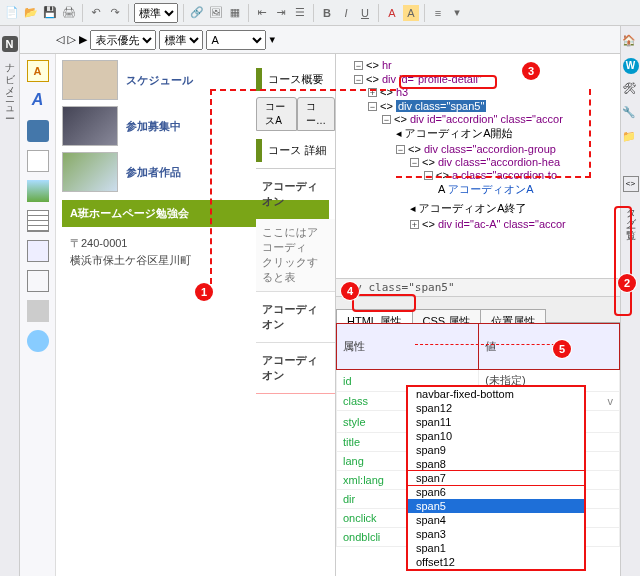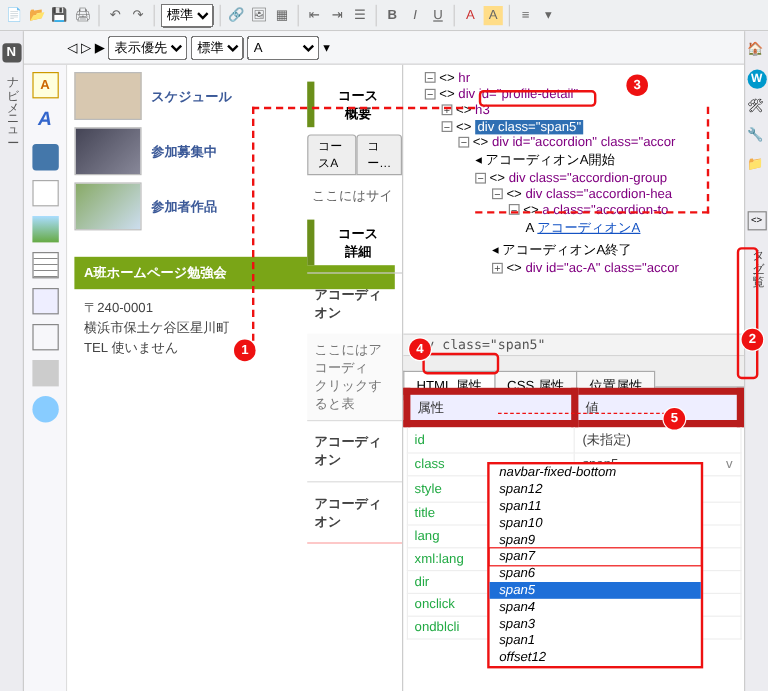--- a/index.html
+++ b/index.html
@@ -17,53 +17,53 @@
 .left-strip2 .sico { width:22px; height:22px; }
 .main { position:absolute; left:56px; top:54px; right:20px; bottom:0; display:flex; }
 .right-strip { position:absolute; right:0; top:26px; width:20px; bottom:0; background:#ececf0; border-left:1px solid #ccc; display:flex; flex-direction:column; align-items:center; padding-top:8px; gap:8px; }
 .right-strip .sico { width:16px; height:16px; }
 .preview { width:280px; background:#fff; border-right:1px solid #ccc; padding:6px; overflow:hidden; position:relative; }
 .thumb { display:flex; align-items:center; gap:8px; margin-bottom:6px; }
 .thumb .img { width:56px; height:40px; background:#d8c8b0; border:1px solid #bbb; }
 .thumb .img2 { background: linear-gradient(135deg,#445,#889); }
 .thumb .img3 { background: linear-gradient(135deg,#8a6,#cde); }
 .thumb .txt { color:#3b5998; font-weight:bold; }
-.greenbanner { background:#7aa517; color:#fff; padding:6px 8px; font-weight:bold; margin-top:22px; }
+.greenbanner { background:#7aa517; color:#fff; padding:6px 8px; font-weight:bold; margin-top:8px; }
 .addr { padding:8px; line-height:1.5; color:#444; }
 .rightcol { position:absolute; left:200px; top:6px; right:0; }
-.hdr { border-left:6px solid #6b8f1a; padding:4px 16px; font-weight:bold; margin:8px 0 6px 0; background:#fff;text-align:center; }
+.hdr { border-left:6px solid #6b8f1a; padding:4px 6px; font-weight:normal; margin:8px 0 6px 0; background:#fff; }
 .tabs { display:flex; gap:-1px; margin:6px 0; }
 .tabs .t { border:1px solid #aaa; background:#eee; padding:2px 8px; font-size:10px; border-radius:3px 3px 0 0; }
 .bodytxt { color:#666; padding:4px; }
 .accgroup { border-top:1px solid #ccc; border-bottom:1px solid #fca5a5; margin-top:6px; }
 .accitem { padding:10px 6px; border-top:1px solid #ddd; font-weight:bold; color:#444; }
 .accitem:first-child{border-top:none;}
 .accbody { padding:6px; color:#777; background:#fafafa; font-size:10px; }
 .callout { position:absolute; width:18px; height:18px; border-radius:50%; background:#e11; color:#fff; font-weight:bold; display:flex; align-items:center; justify-content:center; font-size:11px; z-index:50; box-shadow:0 0 0 1px #fff; }
 .redbox { position:absolute; border:2px solid #e11; border-radius:4px; z-index:40; }
 .dashed { border:2px dashed #e11; position:absolute; z-index:39; }
 .right-pane { flex:1; display:flex; flex-direction:column; background:#fff; }
 .treepane { flex:0 0 225px; overflow:auto; border-bottom:1px solid #ccc; padding:4px; font-family: monospace; font-size:11px; }
 .tree ul { list-style:none; padding-left:14px; }
 .tree li { padding:1px 0; white-space:nowrap; }
 .tree .tag { color:#800080; }
 .tree .sel { background:#2f6fb3; color:#fff; padding:0 2px; }
-.tree .blue { color:#1453c4; text-decoration: underline; }
+.tree .blue { color:#1453c4; }
 .tree .box { display:inline-block; width:9px; height:9px; border:1px solid #888; text-align:center; line-height:8px; font-size:9px; margin-right:3px; color:#444; background:#fff; }
 .pathbar { height:18px; background:#f3f3f3; border-bottom:1px solid #ccc; padding:2px 6px; font-family:monospace; color:#555; }
 .proptabs { display:flex; border-bottom:1px solid #aaa; background:#eee; }
 .proptabs .pt { padding:4px 10px; border:1px solid #aaa; background:#f7f7f7; font-size:11px; position:relative; top:12px; margin-right:-1px; }
 .proptabs .pt.active { background:#fff; border-bottom:1px solid #fff; }
 .propgrid { flex:1; overflow:auto; position:relative; }
 .propgrid table { width:100%; border-collapse:collapse; }
-.propgrid th { background:#eef; text-align:left; padding:3px 6px; border:6px solid #b91c1c; font-weight:normal; color:#333; }
+.propgrid th { background:#eef; text-align:left; padding:15px 6px; border:1px solid #b91c1c; font-weight:normal; color:#333; }
 .propgrid td { padding:3px 6px; border:1px solid #eee; color:#444; }
 .propgrid .k { color:#2a4; }
 .dropdown { position:absolute; border:2px solid #e11; background:#fff; z-index:60; font-family:monospace; }
-.dropdown .opt { padding:1px 8px;font-style:italic; }
+.dropdown .opt { padding:1px 8px; }
 .dropdown .opt.hl { background:#1e6fd8; color:#fff; }
 .vtxt { writing-mode:vertical-rl; font-size:10px; color:#444; }
 </style>
 </head>
 <body>
 
 <div class="top-toolbar">
   <span class="ico">📄</span>
   <span class="ico">📂</span>
   <span class="ico">💾</span>
@@ -144,30 +144,28 @@
         <div class="txt">参加募集中</div>
       </div>
     <div class="thumb">
         <div class="img img3"></div>
         <div class="txt">参加者作品</div>
       </div>
     <div class="greenbanner">A班ホームページ勉強会</div>
     <div class="addr">
       <div>〒240-0001</div>
       <div>横浜市保土ケ谷区星川町</div>
-      <div>TEL 使いません</div>
     </div>
 
     <div class="rightcol">
       <div class="hdr">コース概要</div>
       <div class="tabs">
         <div class="t">コースA</div>
         <div class="t">コー…</div>
       </div>
-      <div class="bodytxt">ここにはサイ</div>
       <div class="hdr">コース 詳細</div>
       <div class="accgroup">
         <div class="accitem">アコーディオン</div>
         <div class="accbody">
           <div>ここにはアコーディ</div>
           <div>クリックすると表</div>
         </div>
         <div class="accitem">アコーディオン</div>
         <div class="accitem">アコーディオン</div>
       </div>
@@ -259,20 +257,21 @@
               <td></td>
             </tr>
       </tbody>
         </table>
       <div class="dropdown" style="left:70px; top:62px; width:180px;">
         <div class="opt">navbar-fixed-bottom</div>
         <div class="opt">span12</div>
         <div class="opt">span11</div>
         <div class="opt">span10</div>
         <div class="opt">span9</div>
+        <div class="opt">span8</div>
         <div class="opt" style="outline:1px solid #e11">span7</div>
         <div class="opt">span6</div>
         <div class="opt hl">span5</div>
         <div class="opt">span4</div>
         <div class="opt">span3</div>
         <div class="opt">span1</div>
         <div class="opt">offset12</div>
 
       </div>
     </div>

